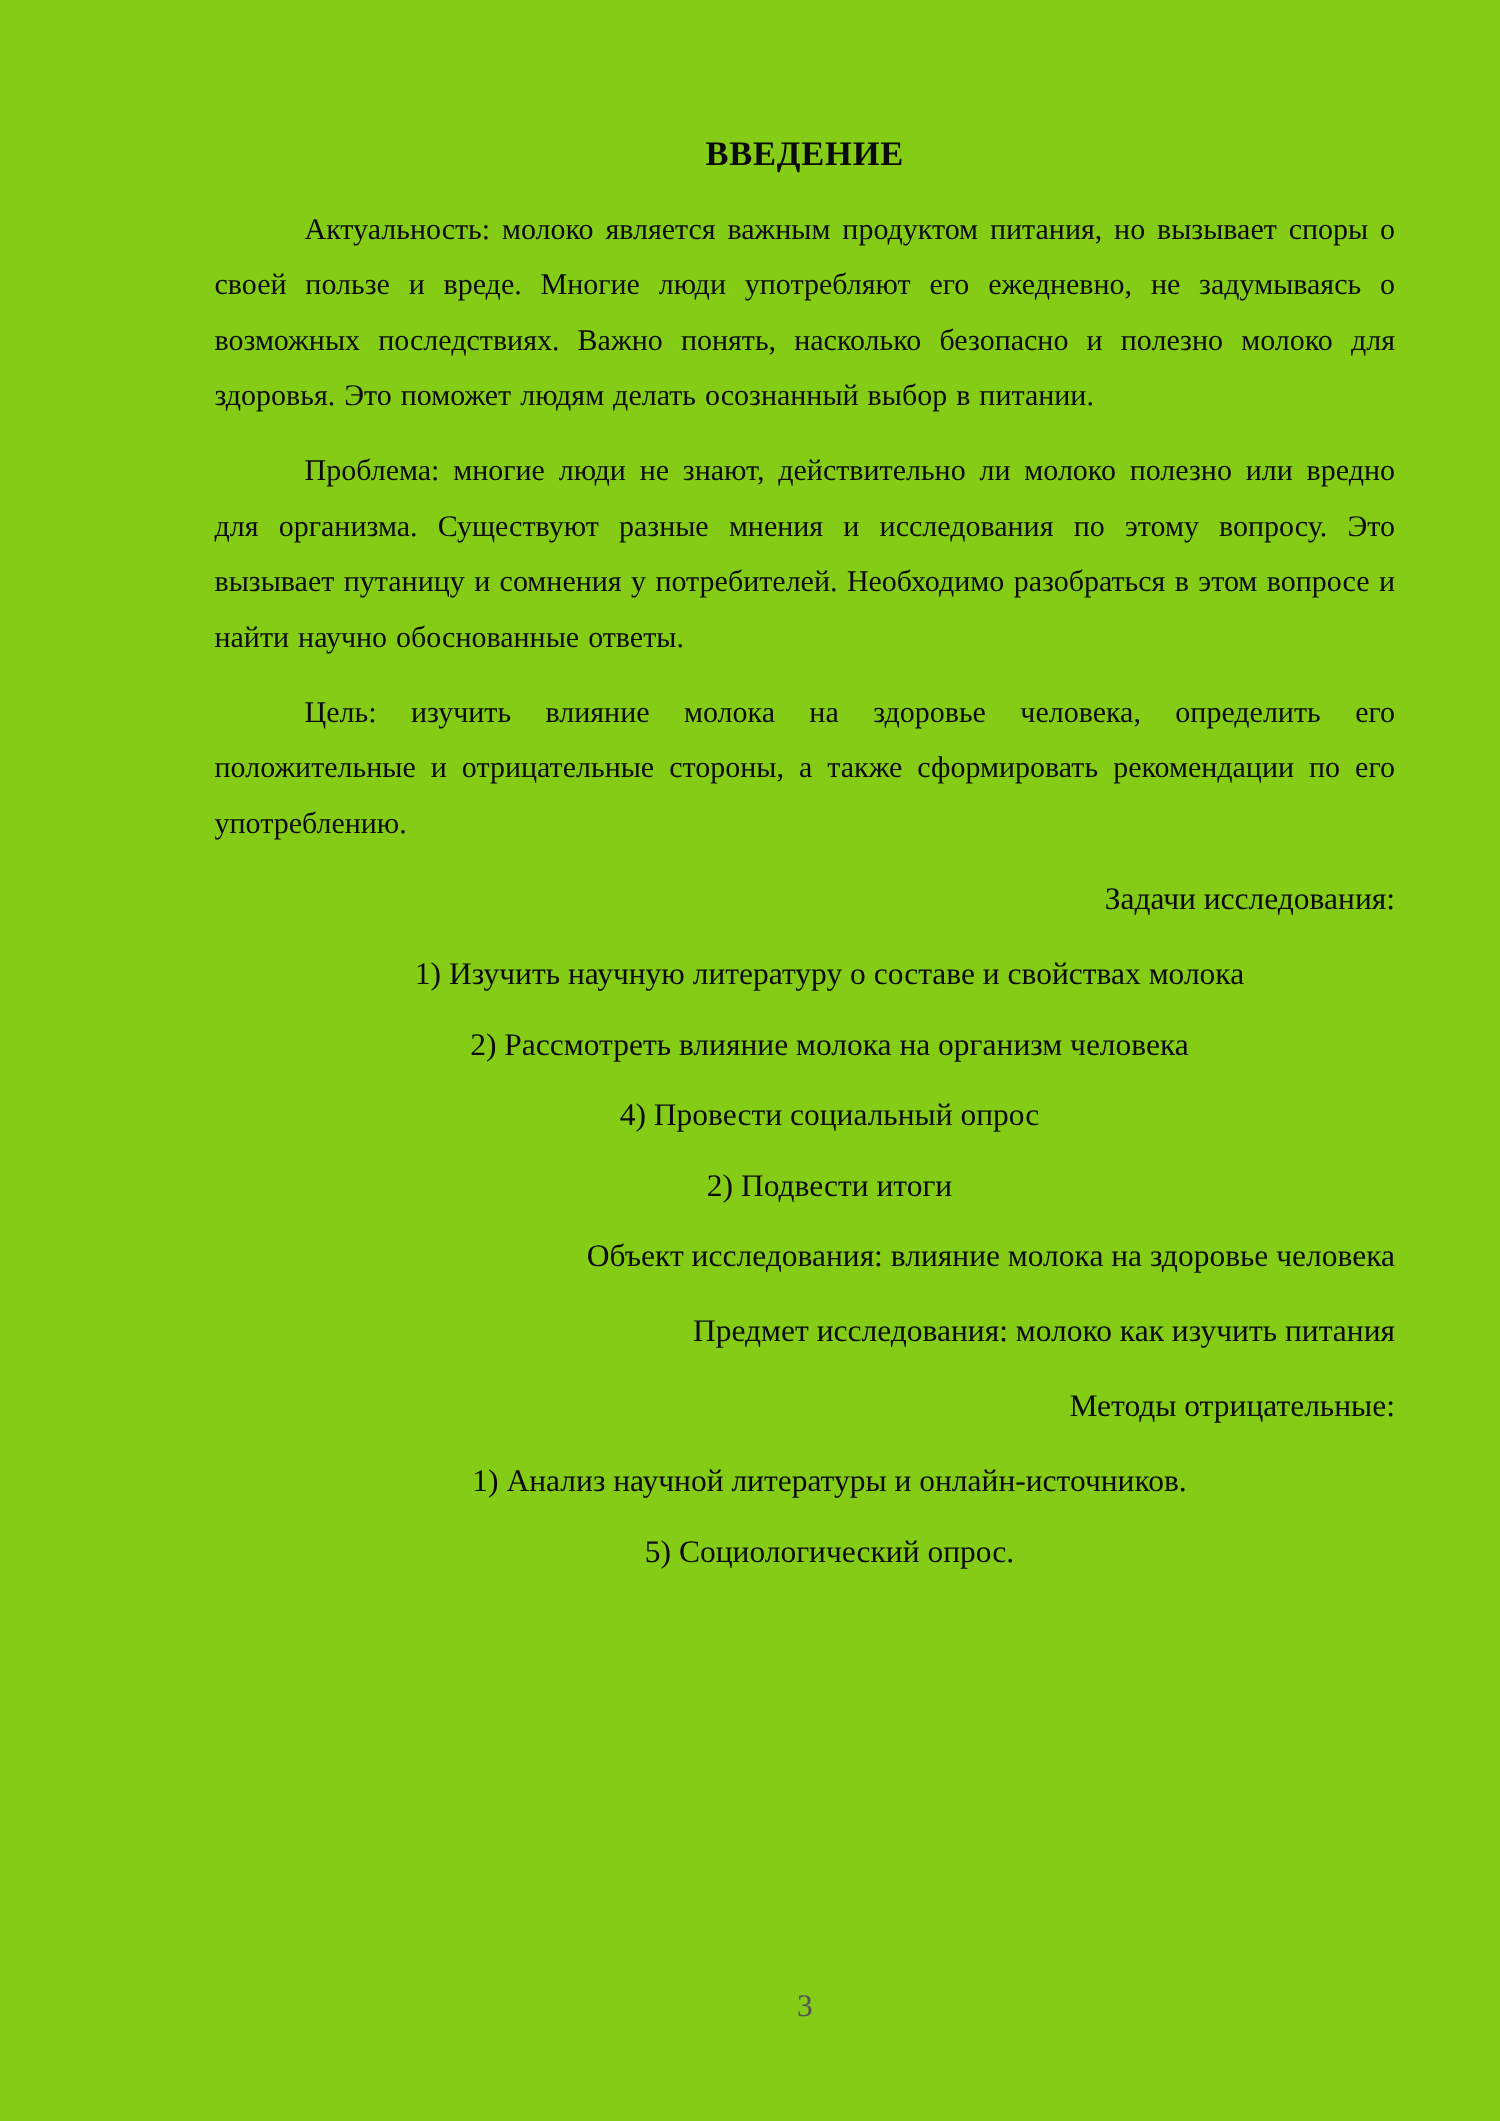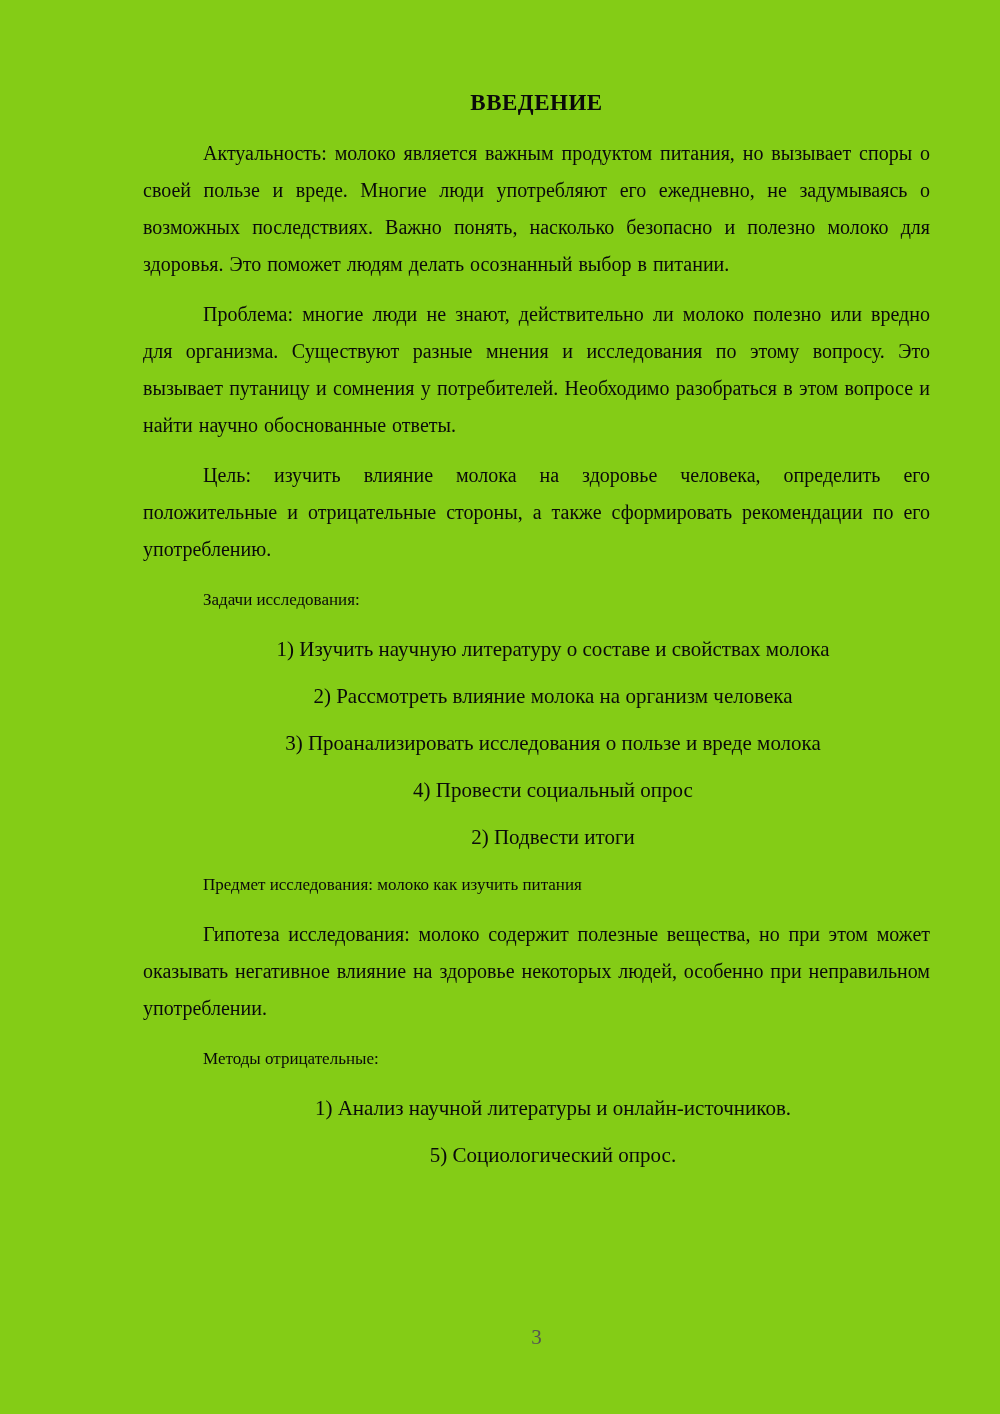--- a/index.html
+++ b/index.html
@@ -32,23 +32,23 @@
   }
   .para {
     font-size: 20px;
     line-height: 37px;
     text-align: justify;
     text-indent: 60px;
     margin: 0 0 13px 0;
     word-spacing: 1px;
   }
   .single-line {
-    font-size: 17px;
+    font-size: 21px;
     line-height: 37px;
-    text-align: left;
+    text-align: right;
     text-indent: 60px;
     margin: 0 0 13px 0;
   }
   .list-item {
     font-size: 21px;
     line-height: 37px;
     text-align: center;
     padding-left: 33px;
     margin: 0 0 10px 0;
   }
@@ -74,28 +74,27 @@
     <p class="para">Актуальность: молоко является важным продуктом питания, но вызывает споры о своей пользе и вреде. Многие люди употребляют его ежедневно, не задумываясь о возможных последствиях. Важно понять, насколько безопасно и полезно молоко для здоровья. Это поможет людям делать осознанный выбор в питании.</p>
 
     <p class="para">Проблема: многие люди не знают, действительно ли молоко полезно или вредно для организма. Существуют разные мнения и исследования по этому вопросу. Это вызывает путаницу и сомнения у потребителей. Необходимо разобраться в этом вопросе и найти научно обоснованные ответы.</p>
 
     <p class="para">Цель: изучить влияние молока на здоровье человека, определить его положительные и отрицательные стороны, а также сформировать рекомендации по его употреблению.</p>
 
     <p class="single-line">Задачи исследования:</p>
 
     <p class="list-item">1) Изучить научную литературу о составе и свойствах молока</p>
     <p class="list-item">2) Рассмотреть влияние молока на организм человека</p>
-    <p class="list-item">3) Проанализировать исследования о пользе и вреде молока</p>
     <p class="list-item">4) Провести социальный опрос</p>
     <p class="list-item">2) Подвести итоги</p>
 
+    <p class="single-line">Объект исследования: влияние молока на здоровье человека</p>
 
     <p class="single-line">Предмет исследования: молоко как изучить питания</p>
 
-    <p class="para">Гипотеза исследования: молоко содержит полезные вещества, но при этом может оказывать негативное влияние на здоровье некоторых людей, особенно при неправильном употреблении.</p>
 
     <p class="single-line">Методы отрицательные:</p>
 
     <p class="list-item">1) Анализ научной литературы и онлайн-источников.</p>
     <p class="list-item">5) Социологический опрос.</p>
 
   </div>
 
   <div class="page-number">3</div>
 </div>

